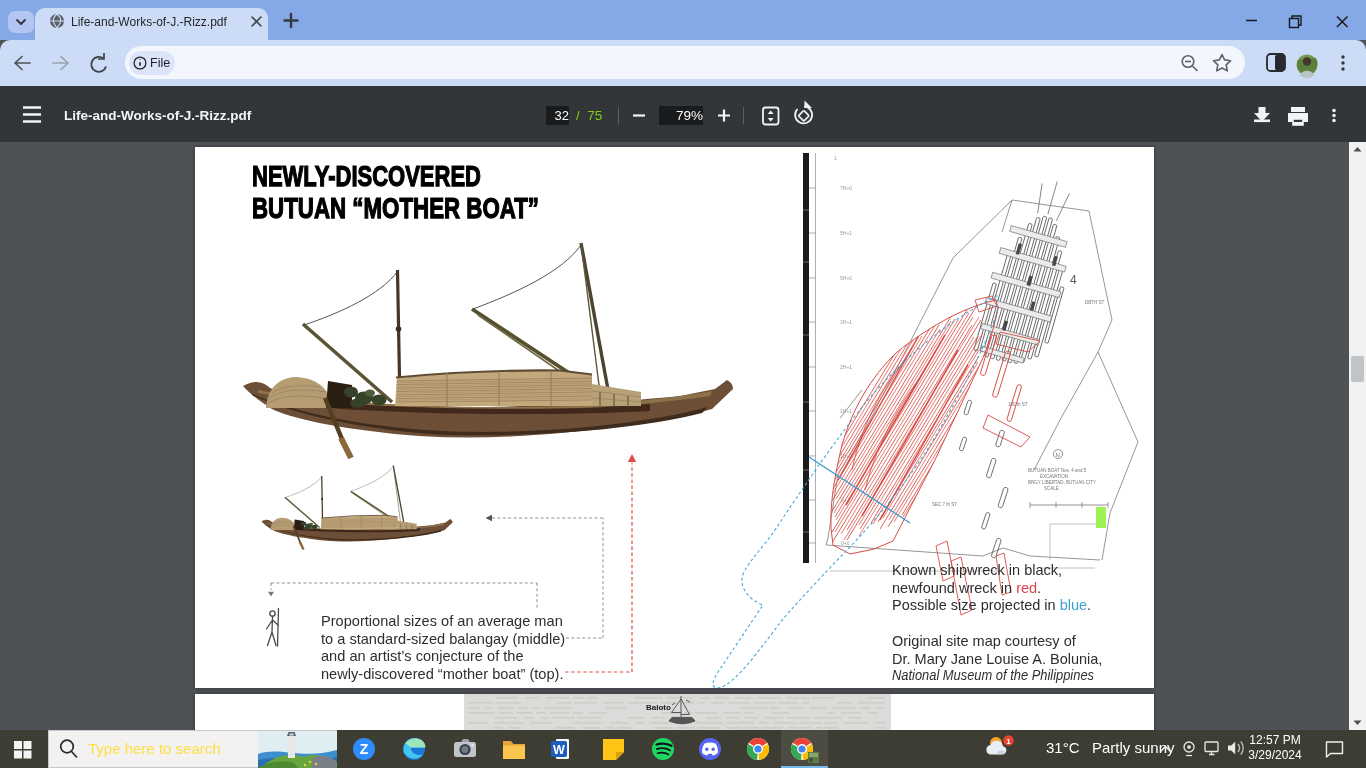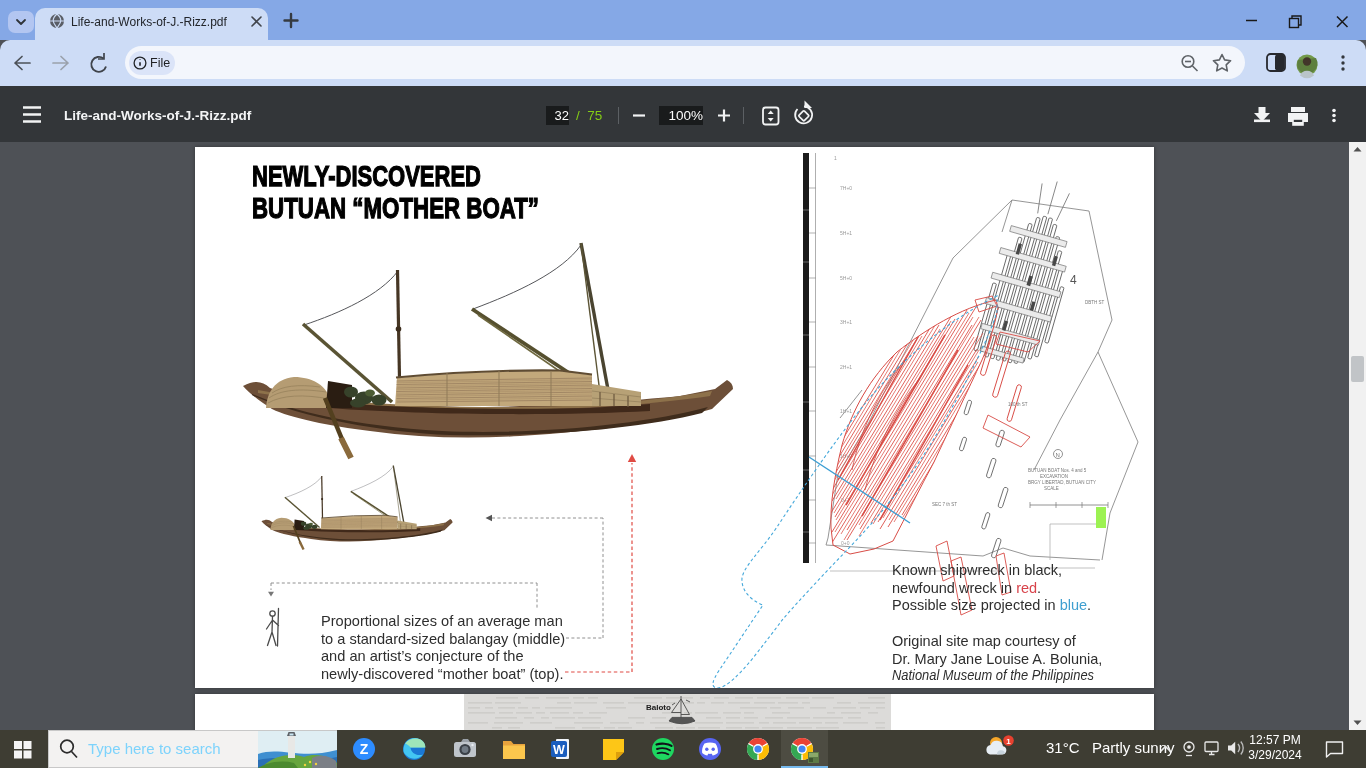--- a/index.html
+++ b/index.html
@@ -26,21 +26,21 @@
   #zoombox { left:659px; top:106px; width:44px; height:19px; line-height:19px; font-size:13.5px; }
   .vsep { width:1px; height:17px; background:#5c6064; top:107px; }
   
   #page1 { left:195px; top:147px; width:959px; height:541px; background:#ffffff; box-shadow:0 0 4px rgba(0,0,0,0.35); }
   #page2 { left:195px; top:694px; width:959px; height:74px; background:#ffffff; box-shadow:0 0 4px rgba(0,0,0,0.35); }
   #scrollbar { left:1349px; top:142px; width:17px; height:588px; background:#f1f1f1; }
   #thumb { left:1351px; top:356px; width:13px; height:26px; background:#c1c4c7; border-radius:2px;}
   
   #taskbar { left:0; top:730px; width:1366px; height:38px; background:#3e3d33; }
   #searchbox { left:48px; top:730px; width:289px; height:38px; background:#f3f2f1; border:1px solid #c8c8c8; }
-  #searchtext { left:88px; top:740px; font-size:15px; color:#7dd3fc; }
+  #searchtext { left:88px; top:740px; font-size:15px; color:#fde047; }
   #weathertext { left:1023px; top:739px; font-size:15px; color:#ffffff;margin-left:23px; }
   #clock { left:1245px; top:733px; width:60px; text-align:center; font-size:12px; color:#ffffff; line-height:15px; }
 </style>
 </head>
 <body>
 <div id="stage">
 
   <div class="abs" id="tabstrip"></div>
   <div class="abs" id="toolbar"></div>
   <div class="abs" id="tab"></div>
@@ -105,21 +105,21 @@
         <circle cx="1343" cy="69" r="1.7"></circle>
     </g>
   </svg>
 
   <div class="abs" id="pdfbar"></div>
   <div class="abs" id="pdftitle">Life-and-Works-of-J.-Rizz.pdf</div>
   <div class="abs pdfbox" id="pagebox">32</div>
   <div class="abs" id="pagetotal">/&nbsp;&nbsp;75</div>
   <div class="abs vsep" style="left:618px"></div>
   <div class="abs vsep" style="left:743px"></div>
-  <div class="abs pdfbox" id="zoombox">100%</div>
+  <div class="abs pdfbox" id="zoombox">79%</div>
   <svg class="abs" style="left:0;top:86px" width="1366" height="56">
     <g stroke="#f2f3f4" stroke-width="2.5">
       <path d="M 23 107.5 h 18 M 23 114.5 h 18 M 23 121.5 h 18" transform="translate(0,-86)"></path>
     </g>
     <path d="M 633 29.5 h 12" stroke="#f2f3f4" stroke-width="2.2"></path>
     <path d="M 724 23.5 v 12 M 718 29.5 h 12" stroke="#f2f3f4" stroke-width="2.2"></path>
 
     <g fill="none" stroke="#f2f3f4" stroke-width="1.8">
       <rect x="763" y="21.5" width="15.5" height="17" rx="2.5"></rect>
     </g>

